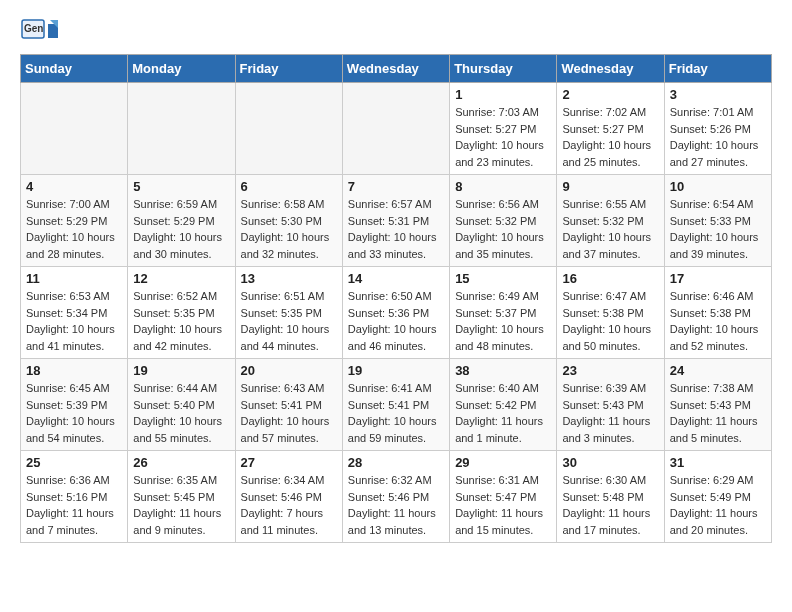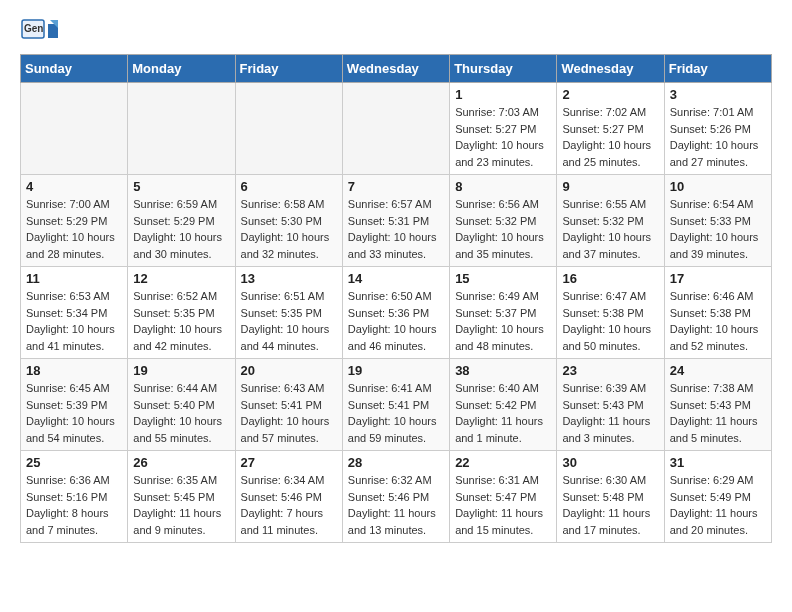--- a/index.html
+++ b/index.html
@@ -221,36 +221,36 @@
           <div class="day-detail"><span>Sunrise: 6:39 AM</span><br><span>Sunset: 5:43 PM</span><br><span>Daylight: 11 hours and 3 minutes.</span></div>
         </td>
         <td>
           <div class="day-number">24</div>
           <div class="day-detail"><span>Sunrise: 7:38 AM</span><br><span>Sunset: 5:43 PM</span><br><span>Daylight: 11 hours and 5 minutes.</span></div>
         </td>
       </tr>
       <tr>
         <td>
           <div class="day-number">25</div>
-          <div class="day-detail"><span>Sunrise: 6:36 AM</span><br><span>Sunset: 5:16 PM</span><br><span>Daylight: 8 hours and 7 minutes.</span></div>
+          <div class="day-detail"><span>Sunrise: 6:36 AM</span><br><span>Sunset: 5:16 PM</span><br><span>Daylight: 11 hours and 7 minutes.</span></div>
         </td>
         <td>
           <div class="day-number">26</div>
           <div class="day-detail"><span>Sunrise: 6:35 AM</span><br><span>Sunset: 5:45 PM</span><br><span>Daylight: 11 hours and 9 minutes.</span></div>
         </td>
         <td>
           <div class="day-number">27</div>
           <div class="day-detail"><span>Sunrise: 6:34 AM</span><br><span>Sunset: 5:46 PM</span><br><span>Daylight: 7 hours and 11 minutes.</span></div>
         </td>
         <td>
           <div class="day-number">28</div>
           <div class="day-detail"><span>Sunrise: 6:32 AM</span><br><span>Sunset: 5:46 PM</span><br><span>Daylight: 11 hours and 13 minutes.</span></div>
         </td>
         <td>
-          <div class="day-number">22</div>
+          <div class="day-number">29</div>
           <div class="day-detail"><span>Sunrise: 6:31 AM</span><br><span>Sunset: 5:47 PM</span><br><span>Daylight: 11 hours and 15 minutes.</span></div>
         </td>
         <td>
           <div class="day-number">30</div>
           <div class="day-detail"><span>Sunrise: 6:30 AM</span><br><span>Sunset: 5:48 PM</span><br><span>Daylight: 11 hours and 17 minutes.</span></div>
         </td>
         <td>
           <div class="day-number">31</div>
           <div class="day-detail"><span>Sunrise: 6:29 AM</span><br><span>Sunset: 5:49 PM</span><br><span>Daylight: 11 hours and 20 minutes.</span></div>
         </td>

